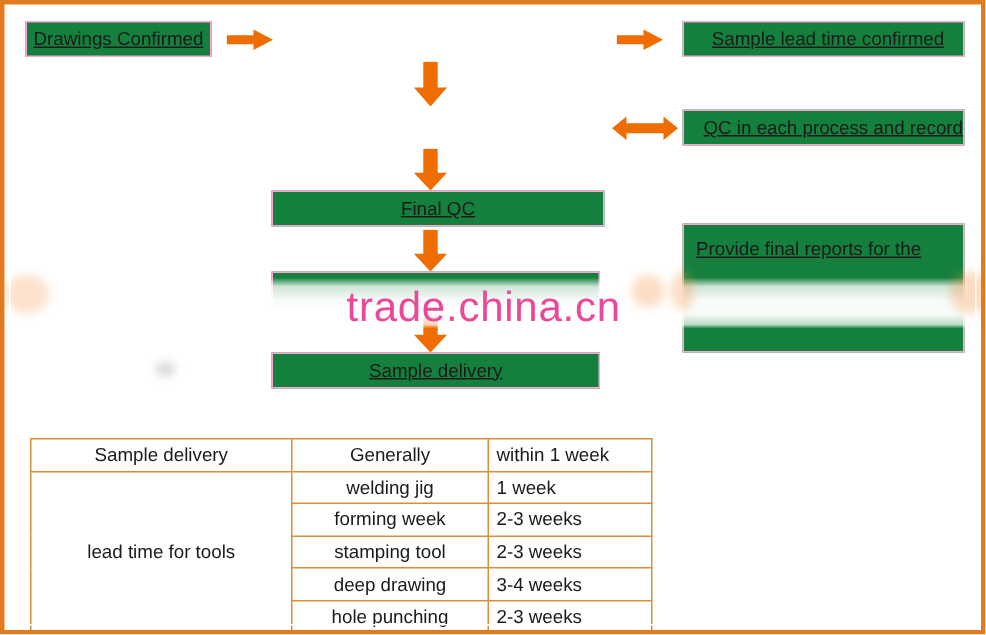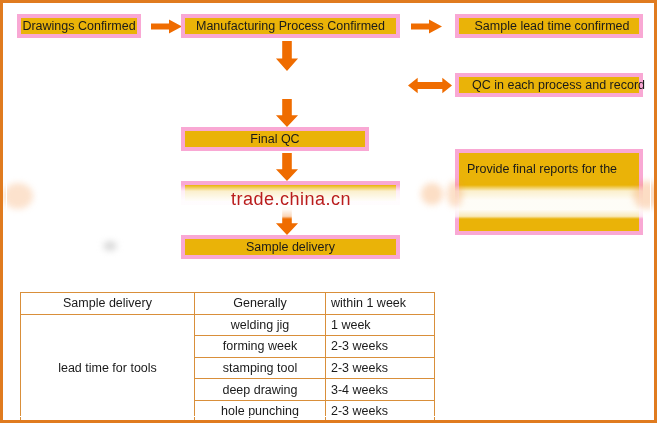--- a/index.html
+++ b/index.html
@@ -23,28 +23,29 @@
     content: "";
     position: absolute;
     inset: 3px;
     border: 1px solid #ffffff;
     pointer-events: none;
   }
 
   .box {
     position: absolute;
     box-sizing: border-box;
-    border: 4px solid #f9a8d4;
-    background: #eab308;
+    border: 1px solid #f9a8d4;
+    background: #15803d;
     color: #1a1a1a;
     font-size: 12.5px;
     line-height: 1.15;
     display: flex;
     align-items: center;
     white-space: nowrap;
+    text-decoration: underline;
   }
   .box.center { justify-content: center; }
   .box.left { justify-content: flex-start; padding-left: 6px; }
   .box.topleft {
     align-items: flex-start;
     justify-content: flex-start;
     padding-left: 8px;
     padding-top: 9px;
     white-space: normal;
   }
@@ -113,23 +114,23 @@
       rgba(255,255,255,0.80) 18%,
       rgba(255,255,255,0.97) 45%,
       rgba(255,255,255,0.97) 72%,
       rgba(255,255,255,0.72) 92%,
       rgba(255,255,255,0.0) 100%);
   }
   #wm-text {
     position: absolute;
     left: 228px;
     top: 186px;
-    font-size: 18px;
+    font-size: 28px;
     letter-spacing: 0.5px;
-    color: #b91c1c;
+    color: #ec4899;
     font-family: "Liberation Sans", sans-serif;
     pointer-events: none;
   }
   .wm-blot {
     position: absolute;
     border-radius: 50%;
     filter: blur(3px);
     pointer-events: none;
   }
 </style>
@@ -137,42 +138,39 @@
 <body>
 
 <div id="canvas">
 
   <div class="box center" style="left:14px; top:11px; width:124px; height:24px;">
     <span>Drawings Confirmed</span>
   </div>
 
   <div class="arrow arrow-right" style="left:148px; top:16px; width:31px; height:15px;"></div>
 
-  <div class="box center" style="left:178px; top:11px; width:219px; height:24px;">
-    <span>Manufacturing Process Confirmed</span>
-  </div>
 
   <div class="arrow arrow-right" style="left:408px; top:16px; width:31px; height:15px;"></div>
 
   <div class="box left" style="left:452px; top:11px; width:188px; height:24px;justify-content:center;">
     <span>Sample lead time confirmed</span>
   </div>
 
   <div class="arrow arrow-down" style="left:272px; top:38px; width:24px; height:30px;"></div>
 
 
   <div class="arrow arrow-lr" style="left:405px; top:74px; width:44px; height:17px;"></div>
 
   <div class="box left" style="left:452px; top:70px; width:188px; height:24px;padding-left:13px;">
     <span>QC in each process and record</span>
   </div>
 
   <div class="arrow arrow-down" style="left:272px; top:96px; width:24px; height:28px;"></div>
 
-  <div class="box center" style="left:178px; top:124px; width:188px; height:24px;">
+  <div class="box center" style="left:178px; top:124px; width:222px; height:24px;">
     <span>Final QC</span>
   </div>
 
   <div class="arrow arrow-down" style="left:272px; top:150px; width:24px; height:28px;"></div>
 
   <div class="box center" style="left:178px; top:178px; width:219px; height:24px;">
     <span></span>
   </div>
 
   <div class="box topleft" style="left:452px; top:146px; width:188px; height:86px; font-size:12.5px;">

